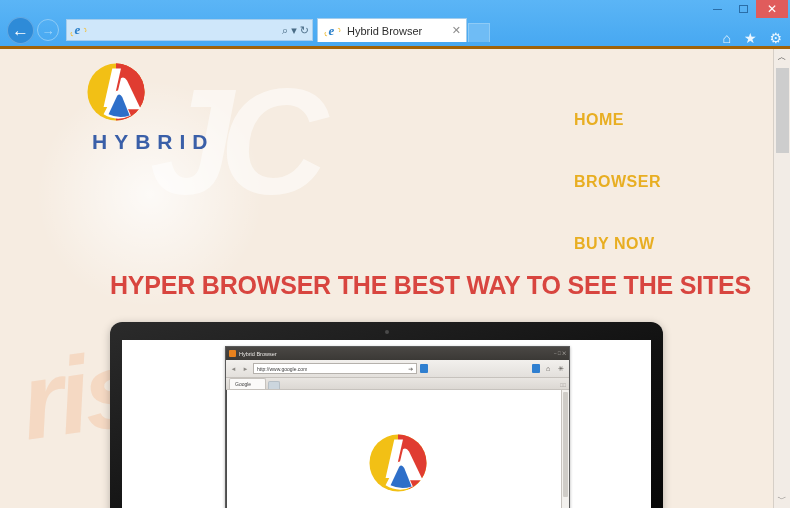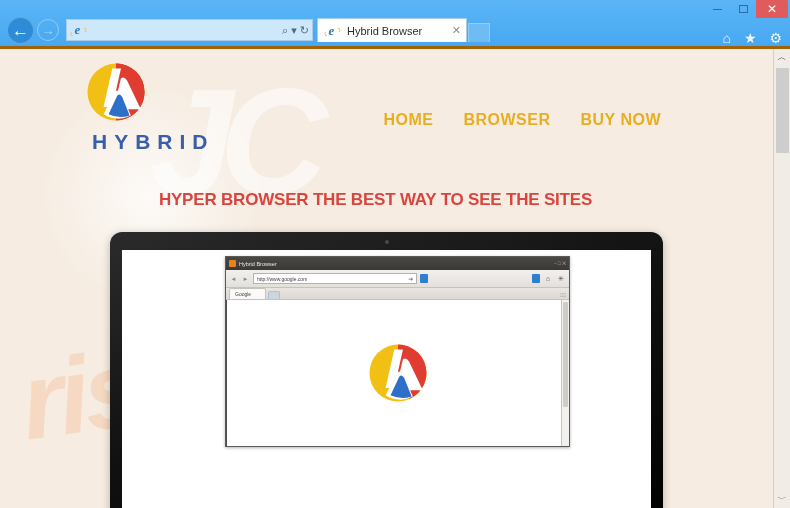--- a/index.html
+++ b/index.html
@@ -155,35 +155,35 @@
     position: relative; z-index: 3;
     display: flex; align-items: flex-start;
     padding: 12px 30px 0 85px;
   }
   .brand { display: flex; flex-direction: column; align-items: flex-start; }
   .brandname {
     font-size: 21px; font-weight: bold; color: #3a5fa8;
     letter-spacing: 7px; margin-top: 7px; margin-left: 7px;
   }
   .mainnav {
-    margin-left: auto; display: flex; gap: 30px;
-    padding-top: 50px; padding-right: 82px;
+    margin-left: auto; display: flex; gap: 44px;
+    padding-top: 50px; padding-right: 82px; flex-direction: column;
   }
   .navlink {
     font-size: 16px; font-weight: bold; color: #e8ae22;
     letter-spacing: .5px; white-space: nowrap;
     text-decoration: none;
   }
 
   .headline {
     position: relative; z-index: 3;
-    text-align: center;
-    font-size: 17px; font-weight: bold;
+    text-align: right;
+    font-size: 25px; font-weight: bold;
     color: #d8453f; letter-spacing: -.2px;
-    margin-top: 36px; padding-right: 22px;
+    margin-top: 18px; padding-right: 22px;
     white-space: nowrap;
   }
 
   
   .logo { width: 62px; height: 62px; display: block; }
 
   
   .monitor {
     position: relative; z-index: 3;
     margin: 22px auto 0; width: 553px;

